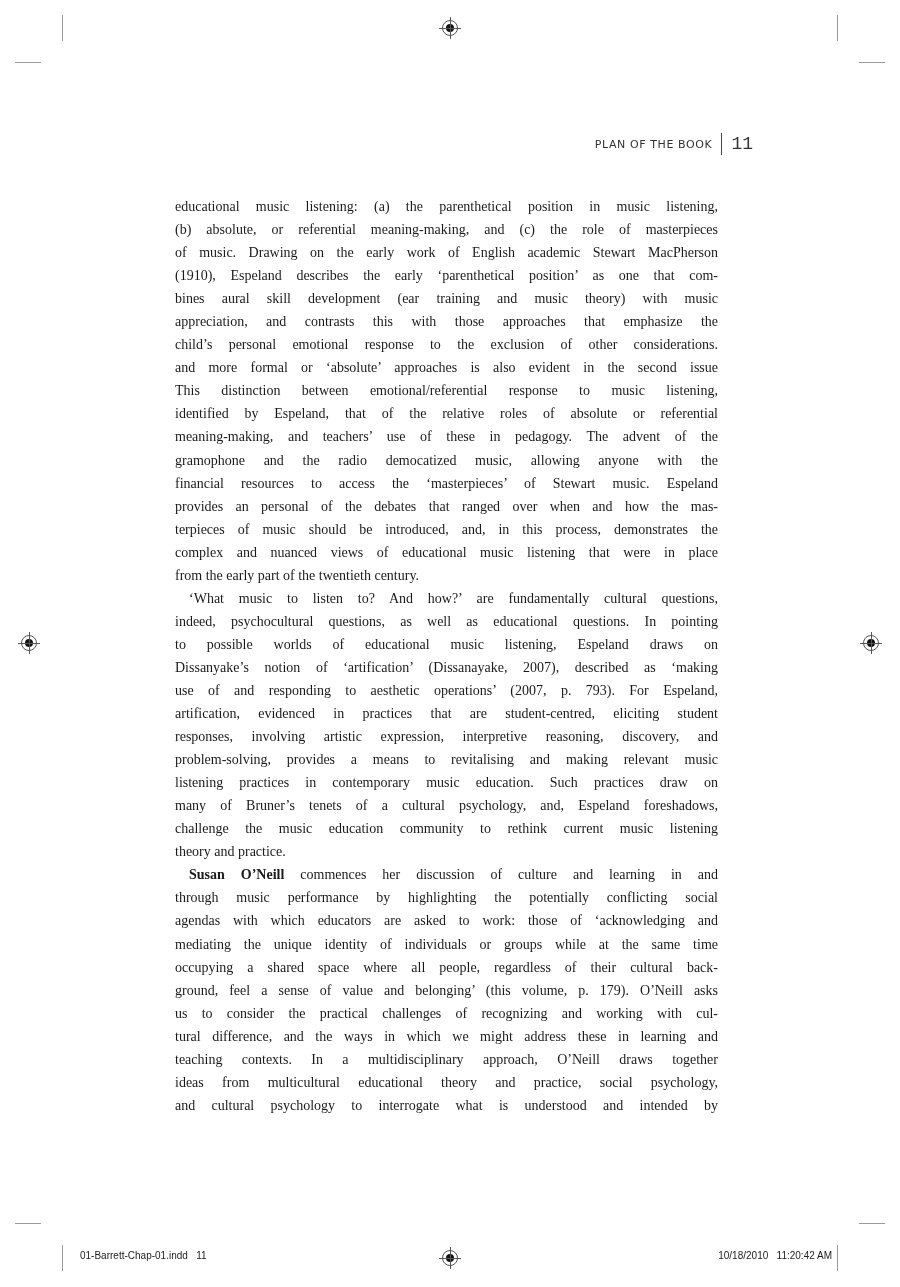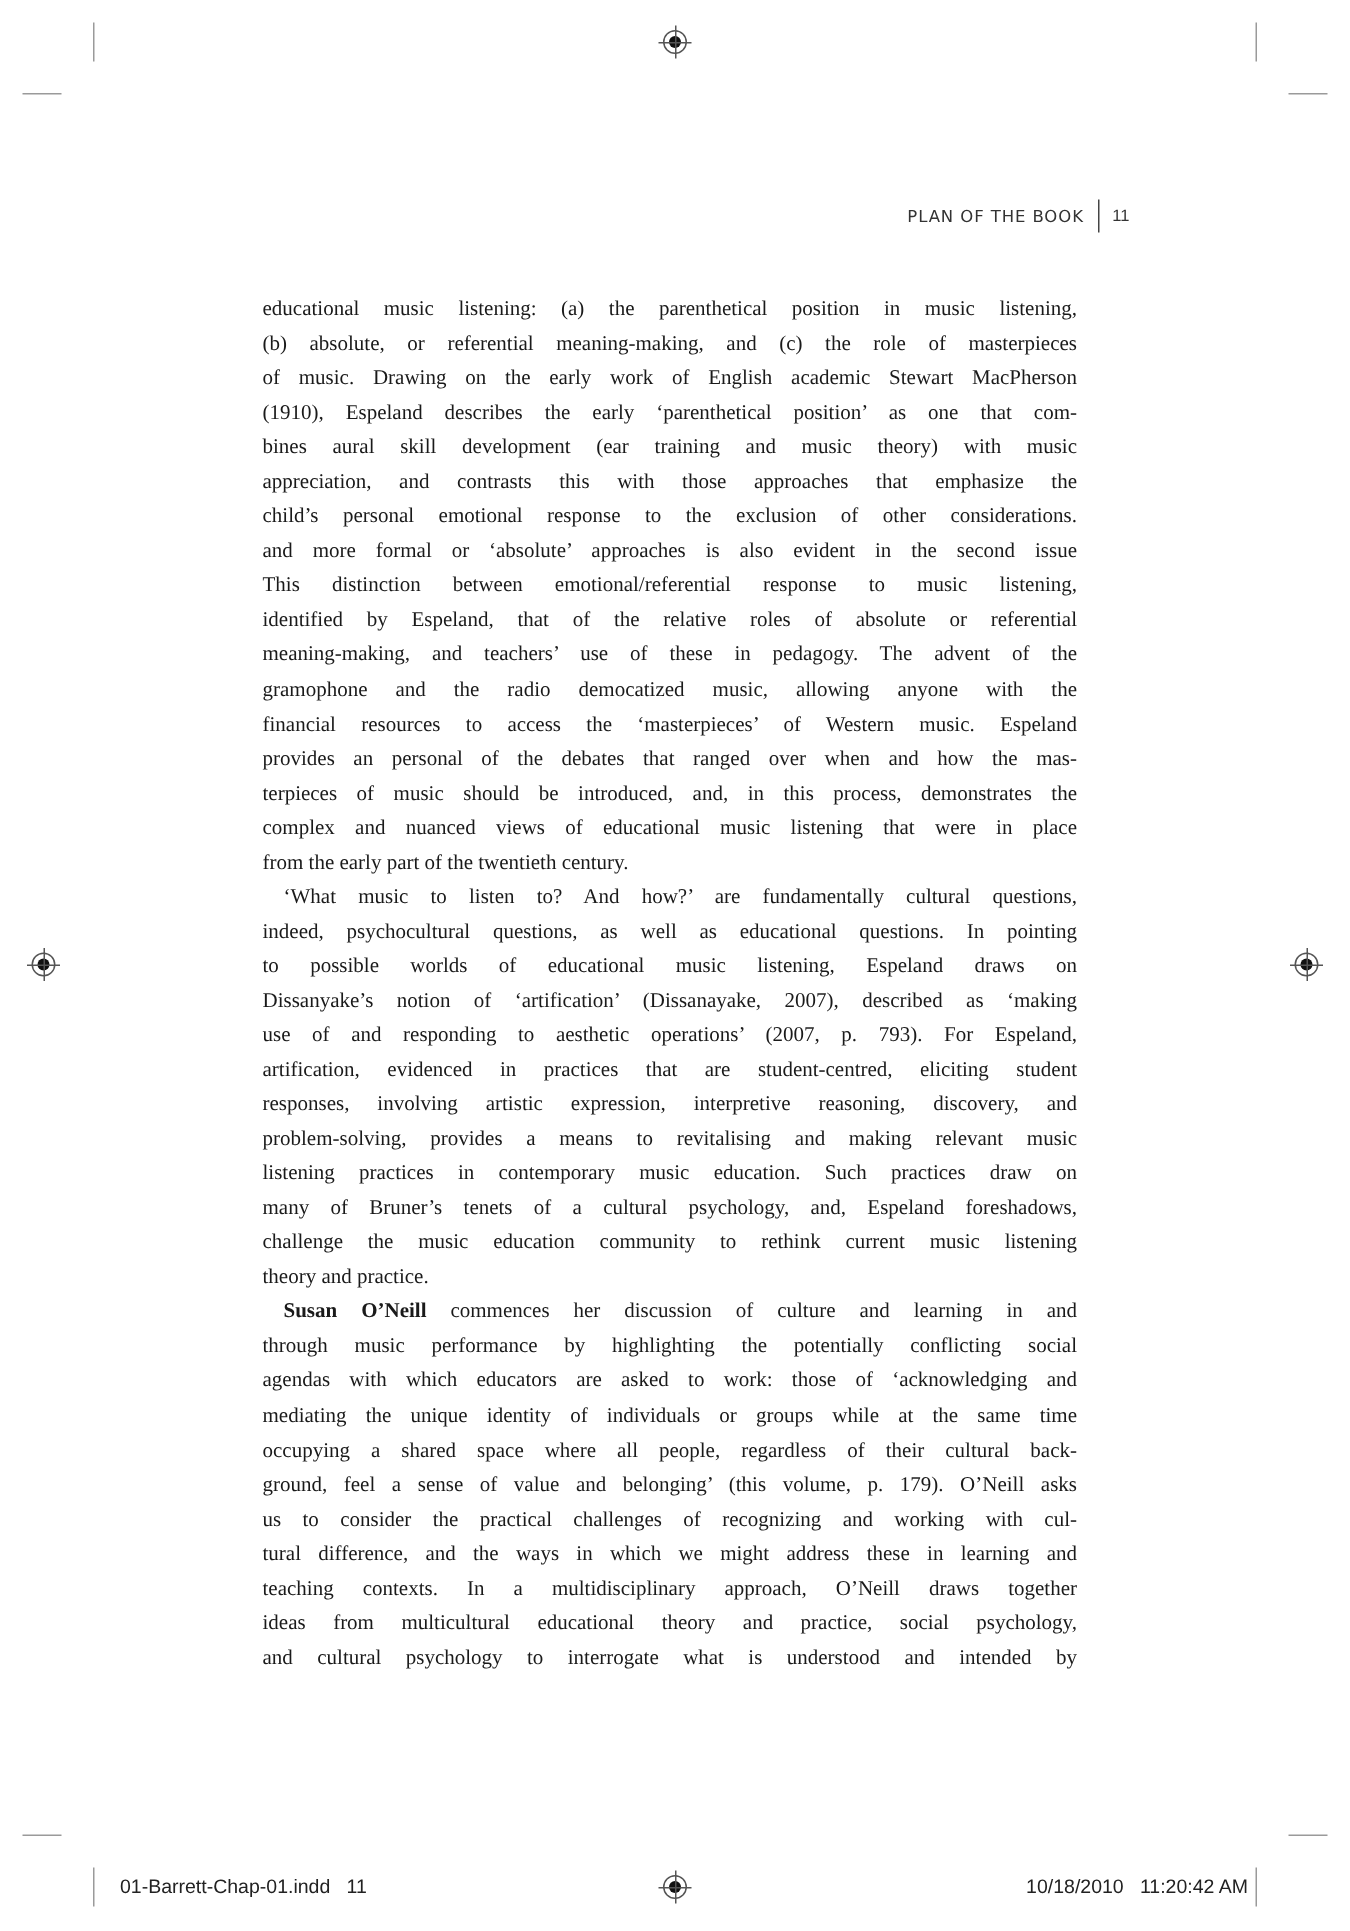--- a/index.html
+++ b/index.html
@@ -21,36 +21,36 @@
   .reg .hl { position:absolute; left:-4px; top:7px; width:22px; height:1px; background:#555; }
   .reg .vl { position:absolute; top:-4px; left:7px; height:22px; width:1px; background:#555; }
 
   .running-head {
     position:absolute; top:134px; left:540px; width:213px; height:20px;
     display:flex; justify-content:flex-end; align-items:center;
     font-family:"DejaVu Sans", sans-serif; color:#333;text-align:right;
   }
   .rh-title { font-size:11px; letter-spacing:0.6px; }
   .rh-sep { width:1px; height:22px; background:#444; margin:0 9px 0 9px; }
-  .rh-num { font-size:11px; font-family:Liberation Sans, sans-serif; }
+  .rh-num { font-size:18px; font-family:Liberation Mono, monospace; }
 
   .body-text {
     position:absolute; left:175px; top:195px; width:543px;
     font-family:"Liberation Serif", "DejaVu Serif", serif;
     font-size:14px; line-height:23.05px; color:#1a1a1a;
     text-align:justify;
   }
   .body-text p { margin:0; }
   .body-text .line { display:block; text-align:justify; text-align-last:justify; white-space:nowrap; }
   .body-text .line.last { text-align-last:left; }
   .body-text b { font-weight:bold; }
 
   .slug {
     position:absolute; top:1250px; font-family:"Liberation Sans", sans-serif;
-    font-size:13px; color:#222;
+    font-size:10px; color:#222;
   }
 </style>
 </head>
 <body>
 
 <div class="crop v" style="left:62px; top:15px;"></div>
 <div class="crop h" style="left:15px; top:62px;"></div>
 <div class="crop v" style="left:837px; top:15px;"></div>
 <div class="crop h" style="left:859px; top:62px;"></div>
 <div class="crop h" style="left:15px; top:1223px;"></div>
@@ -88,21 +88,21 @@
     <span class="line">of music. Drawing on the early work of English academic Stewart MacPherson</span>
     <span class="line">(1910), Espeland describes the early ‘parenthetical position’ as one that com-</span>
     <span class="line">bines aural skill development (ear training and music theory) with music</span>
     <span class="line">appreciation, and contrasts this with those approaches that emphasize the</span>
     <span class="line">child’s personal emotional response to the exclusion of other considerations.</span>
     <span class="line">and more formal or ‘absolute’ approaches is also evident in the second issue</span>
     <span class="line">This distinction between emotional/referential response to music listening,</span>
     <span class="line">identified by Espeland, that of the relative roles of absolute or referential</span>
     <span class="line">meaning-making, and teachers’ use of these in pedagogy. The advent of the</span>
     <span class="line">gramophone and the radio democatized music, allowing anyone with the</span>
-    <span class="line">financial resources to access the ‘masterpieces’ of Western music. Espeland</span>
+    <span class="line">financial resources to access the ‘masterpieces’ of Stewart music. Espeland</span>
     <span class="line">provides an personal of the debates that ranged over when and how the mas-</span>
     <span class="line">terpieces of music should be introduced, and, in this process, demonstrates the</span>
     <span class="line">complex and nuanced views of educational music listening that were in place</span>
     <span class="line last">from the early part of the twentieth century.</span>
   </p>
   <p>
     <span class="line" style="padding-left:14px;">‘What music to listen to? And how?’ are fundamentally cultural questions,</span>
     <span class="line">indeed, psychocultural questions, as well as educational questions. In pointing</span>
     <span class="line">to possible worlds of educational music listening, Espeland draws on</span>
     <span class="line">Dissanyake’s notion of ‘artification’ (Dissanayake, 2007), described as ‘making</span>

